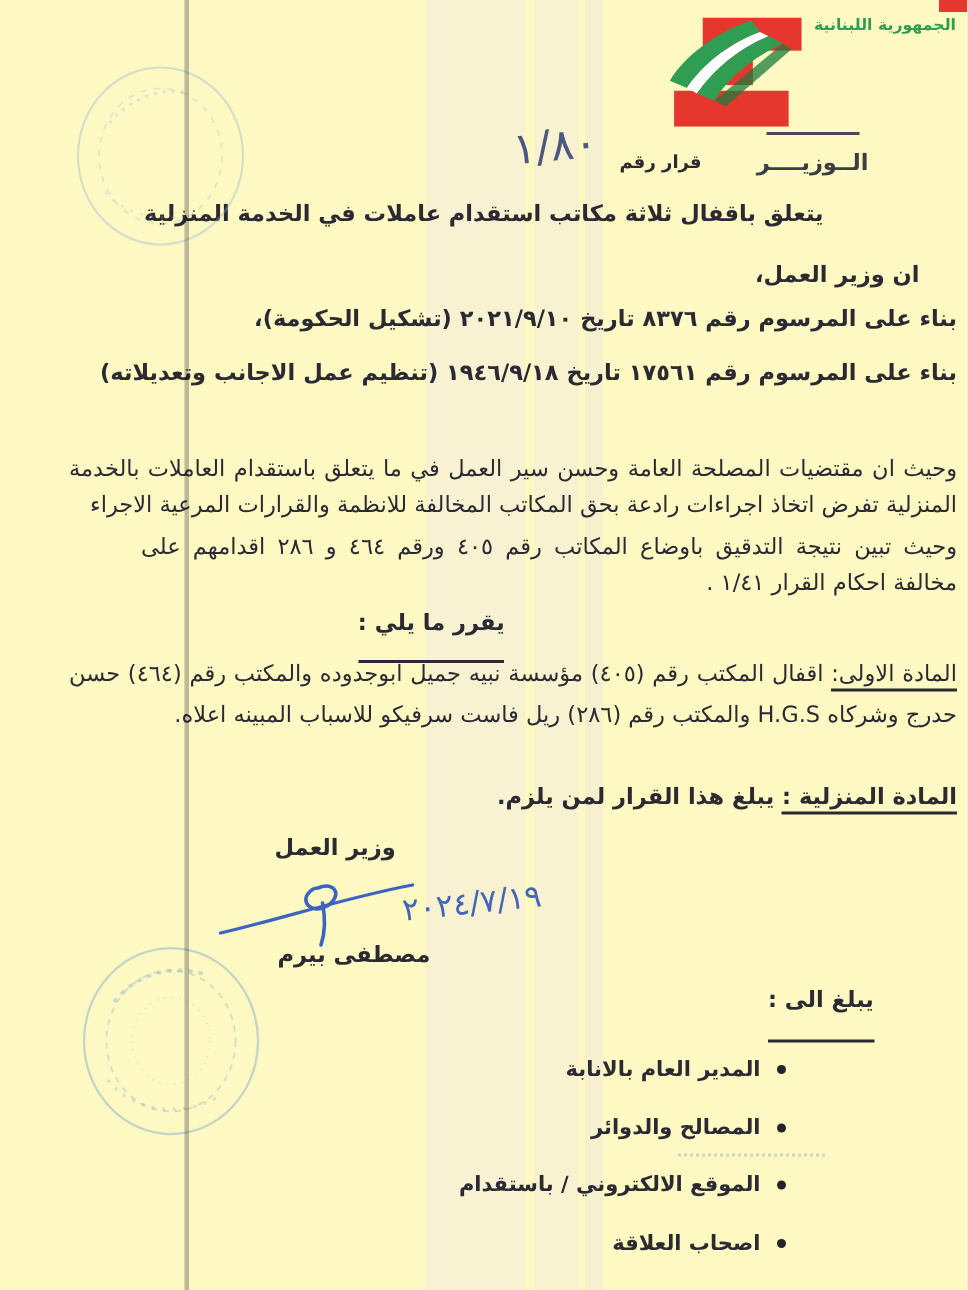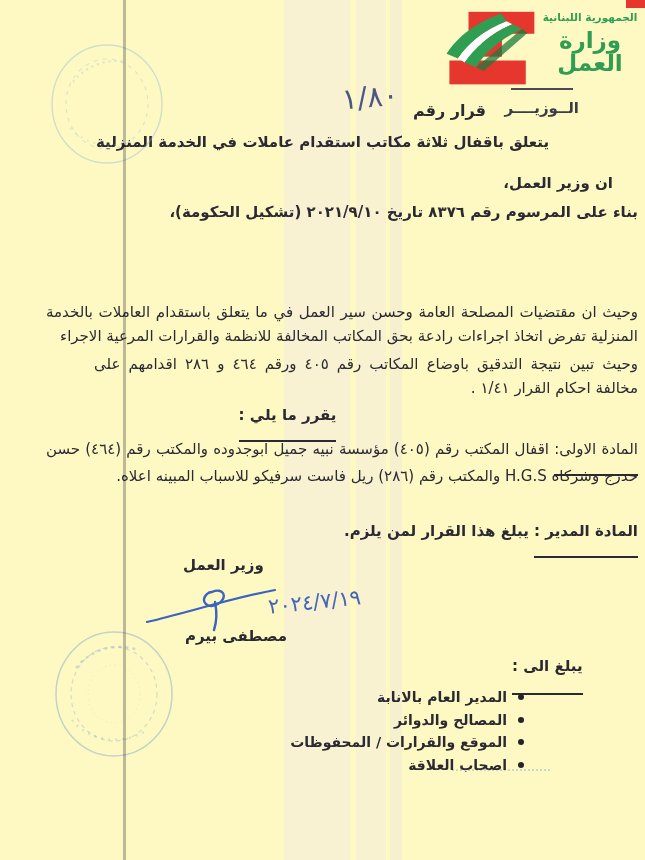--- a/index.html
+++ b/index.html
@@ -26,53 +26,53 @@
   
   .brand{position:absolute;top:8px;right:6px;width:200px;display:flex;flex-direction:row;gap:3px;}
   .brand-text{width:98px;text-align:center;color:#2f9e52;line-height:1;padding-top:4px;}
   .brand-republic{font-size:10.5px;font-weight:bold;display:block;}
   .brand-ministry{font-size:23px;font-weight:bold;display:block;margin-top:6px;letter-spacing:-.5px;}
   .brand-logo{width:97px;height:84px;}
   .minister-block{position:absolute;top:88px;left:505px;width:74px;text-align:center;}
   .minister-rule{width:62px;height:0;border-top:2px solid #4a4a55;margin:0 auto 9px auto;}
   .minister-label{font-size:15px;font-weight:bold;color:#3c3c46;letter-spacing:.5px;white-space:nowrap;}
   
-  .decision-label{position:absolute;top:101px;left:413px;font-size:16px;font-weight:bold;white-space:nowrap;}
+  .decision-label{position:absolute;top:101px;left:413px;font-size:12px;font-weight:bold;white-space:nowrap;}
   .decision-number{
     position:absolute;top:80px;left:330px;width:80px;font-size:29px;color:#4c5882;
     transform:rotate(-5deg);letter-spacing:3px;white-space:nowrap;direction:ltr;text-align:center;
   }
   .subject{position:absolute;top:133px;left:0;right:0;text-align:center;font-size:15px;font-weight:bold;}
   
   .bodytext{position:absolute;font-size:15px;font-weight:bold;line-height:20px;text-align:right;white-space:nowrap;}
   .para{position:absolute;font-size:15px;font-weight:normal;line-height:24px;text-align:justify;text-align-last:right;}
   .p-opening{top:173px;right:32px;}
   .p-cite-1{top:202px;right:7px;}
   .p-cite-2{top:238px;right:7px;}
   .p-cite-3{top:274px;right:7px;}
   .p-whereas-1{top:300px;right:7px;left:46px;}
   .p-whereas-2{top:352px;right:7px;left:46px;margin-left:48px;}
   .h-decides{position:absolute;top:406px;left:0;right:70px;text-align:center;font-size:15px;font-weight:bold;}
   .h-decides span{border-bottom:2px solid #2b2a33;padding-bottom:16px;}
   .p-article-1{top:436px;right:7px;left:46px;line-height:27px;}
   .p-article-2{top:521px;right:7px;}
-  .art-title{border-bottom:2px solid #2b2a33;padding-bottom:16px;}
+  .art-title{border-bottom:2px solid #2b2a33;padding-bottom:1px;}
   
   .sig-title{position:absolute;top:556px;left:183px;font-size:15px;font-weight:bold;white-space:nowrap;}
   .sig-svg{position:absolute;left:144px;top:582px;width:140px;height:52px;}
   .sig-date{
     position:absolute;left:268px;top:590px;font-size:21px;color:#4566b8;
     transform:rotate(-6deg);letter-spacing:1.5px;direction:ltr;white-space:nowrap;
   }
   .sig-name{position:absolute;top:627px;left:185px;font-size:15px;font-weight:bold;white-space:nowrap;}
   
   .dist-heading{position:absolute;top:657px;left:512px;font-size:15px;font-weight:bold;white-space:nowrap;}
   .dist-heading span{border-bottom:2px solid #2b2a33;padding-bottom:18px;}
   .dist-list{position:absolute;top:686px;right:121px;margin:0;padding:0;list-style:none;}
-  .dist-list li{display:flex;align-items:center;gap:11px;height:22.5px;direction:rtl;}
+  .dist-list li{display:flex;align-items:center;gap:11px;height:22.5px;direction:rtl;margin-top:16px;}
   .dot{width:6px;height:6px;border-radius:50%;background:#23232b;flex:0 0 auto;}
   .dist-item-label{font-size:14px;font-weight:bold;white-space:nowrap;}
 </style>
 </head>
 <body>
 
 <div class="page">
 
   <div class="scan-stripe stripe-a"></div>
   <div class="scan-stripe stripe-b"></div>
@@ -91,21 +91,20 @@
     <ellipse cx="62" cy="66" rx="58" ry="62" fill="none" stroke="rgba(125,165,205,.45)" stroke-width="1.5"></ellipse>
     <ellipse cx="62" cy="66" rx="43" ry="47" fill="none" stroke="rgba(125,165,205,.35)" stroke-width="1.2" stroke-dasharray="4 4"></ellipse>
     <path d="M24,40 C38,22 62,14 86,22" fill="none" stroke="rgba(125,165,205,.38)" stroke-width="2.4" stroke-dasharray="3 4"></path>
     <path d="M20,92 C36,112 66,118 92,104" fill="none" stroke="rgba(125,165,205,.28)" stroke-width="2.2" stroke-dasharray="2 5"></path>
     <ellipse cx="62" cy="66" rx="26" ry="29" fill="none" stroke="rgba(125,165,205,.20)" stroke-width="1" stroke-dasharray="1 4"></ellipse>
   </svg>
 
   <div class="brand">
     <div class="brand-text">
       <span class="brand-republic">الجمهورية اللبنانية</span>
-      <span class="brand-ministry">وزارة العمل</span>
     </div>
     <svg class="brand-logo" viewBox="0 0 100 88">
       <rect x="28" y="4" width="69" height="23" fill="#e5372e"></rect>
       <rect x="42" y="27" width="21" height="24" fill="#e5372e"></rect>
       <rect x="8" y="55" width="80" height="25" fill="#e5372e"></rect>
       <path d="M62,6 C38,14 16,30 5,48 L17,53 C28,37 46,22 68,14 Z" fill="#2f9e52"></path>
       <path d="M17,53 C28,37 46,22 68,14 L74,17 C52,26 34,42 24,57 Z" fill="#ffffff"></path>
       <path d="M24,57 C34,42 52,26 74,17 L84,22 C62,32 44,48 36,62 Z" fill="#2f9e52"></path>
       <path d="M36,62 L84,22 L90,26 L44,66 Z" fill="#1c7b3c" opacity=".75"></path>
     </svg>
@@ -115,32 +114,33 @@
     <div class="minister-rule"></div>
     <div class="minister-label">الــوزيــــر</div>
   </div>
 
   <div class="decision-label">قرار رقم</div>
   <div class="decision-number">١/٨٠</div>
   <div class="subject">يتعلق باقفال ثلاثة مكاتب استقدام عاملات في الخدمة المنزلية</div>
 
   <div class="bodytext p-opening">ان وزير العمل،</div>
   <div class="bodytext p-cite-1">بناء على المرسوم رقم ٨٣٧٦ تاريخ ٢٠٢١/٩/١٠ (تشكيل الحكومة)،</div>
+  <div class="bodytext p-cite-2">بناء على المرسوم رقم ١٧٥٦١ تاريخ ١٩٤٦/٩/١٨ (تنظيم عمل الاجانب وتعديلاته)</div>
   <div class="para p-whereas-1">وحيث ان مقتضيات المصلحة العامة وحسن سير العمل في ما يتعلق باستقدام العاملات بالخدمة المنزلية تفرض اتخاذ اجراءات رادعة بحق المكاتب المخالفة للانظمة والقرارات المرعية الاجراء</div>
   <div class="para p-whereas-2">وحيث تبين نتيجة التدقيق باوضاع المكاتب رقم ٤٠٥ ورقم ٤٦٤ و ٢٨٦ اقدامهم على مخالفة احكام القرار ١/٤١ .</div>
 
   <div class="h-decides">
     <span>يقرر ما يلي :</span>
   </div>
   <div class="para p-article-1">
     <span class="art-title">المادة الاولى:</span>
     <span>اقفال المكتب رقم (٤٠٥) مؤسسة نبيه جميل ابوجدوده والمكتب رقم (٤٦٤) حسن حدرج وشركاه H.G.S والمكتب رقم (٢٨٦) ريل فاست سرفيكو للاسباب المبينه اعلاه.</span>
   </div>
   <div class="bodytext p-article-2">
-    <span class="art-title">المادة المدير :</span>
+    <span class="art-title">المادة المنزلية :</span>
     <span>يبلغ هذا القرار لمن يلزم.</span>
   </div>
 
   <div class="sig-title">وزير العمل</div>
   <svg class="sig-svg" viewBox="0 0 140 52">
     <path d="M3,40 C42,31 88,16 131,8" fill="none" stroke="#3a63c2" stroke-width="2.2" stroke-linecap="round"></path>
     <path d="M68,10 C79,5 85,15 74,22 C64,28 55,19 63,12 C65,10 67,10 68,10" fill="none" stroke="#3a63c2" stroke-width="2.4" stroke-linecap="round"></path>
     <path d="M71,20 C73,30 73,39 70,48" fill="none" stroke="#3a63c2" stroke-width="2.4" stroke-linecap="round"></path>
   </svg>
   <div class="sig-date">٢٠٢٤/٧/١٩</div>
@@ -153,21 +153,21 @@
     <li>
       <span class="dot"></span>
       <span class="dist-item-label">المدير العام بالانابة</span>
     </li>
     <li>
       <span class="dot"></span>
       <span class="dist-item-label">المصالح والدوائر</span>
     </li>
     <li>
       <span class="dot"></span>
-      <span class="dist-item-label">الموقع والقرارات /  المحفوظات</span>
+      <span class="dist-item-label">الموقع الالكتروني /  باستقدام</span>
     </li>
     <li>
       <span class="dot"></span>
       <span class="dist-item-label">اصحاب العلاقة</span>
     </li>
   </ul>
 
 </div>
 
 </body></html>

